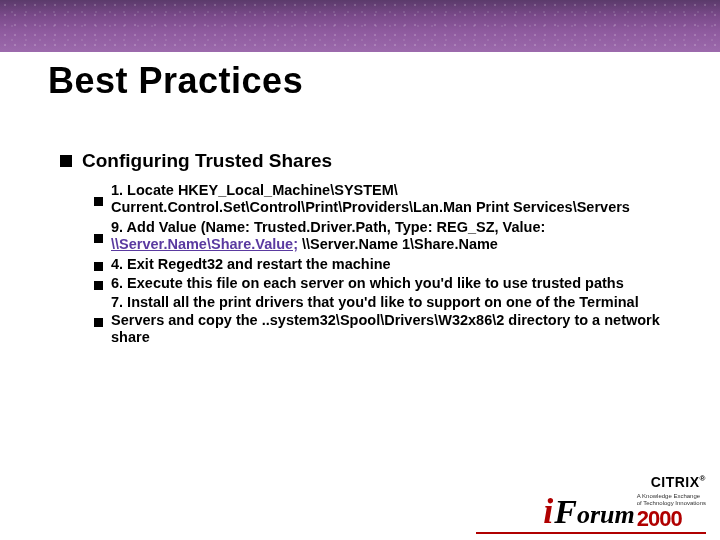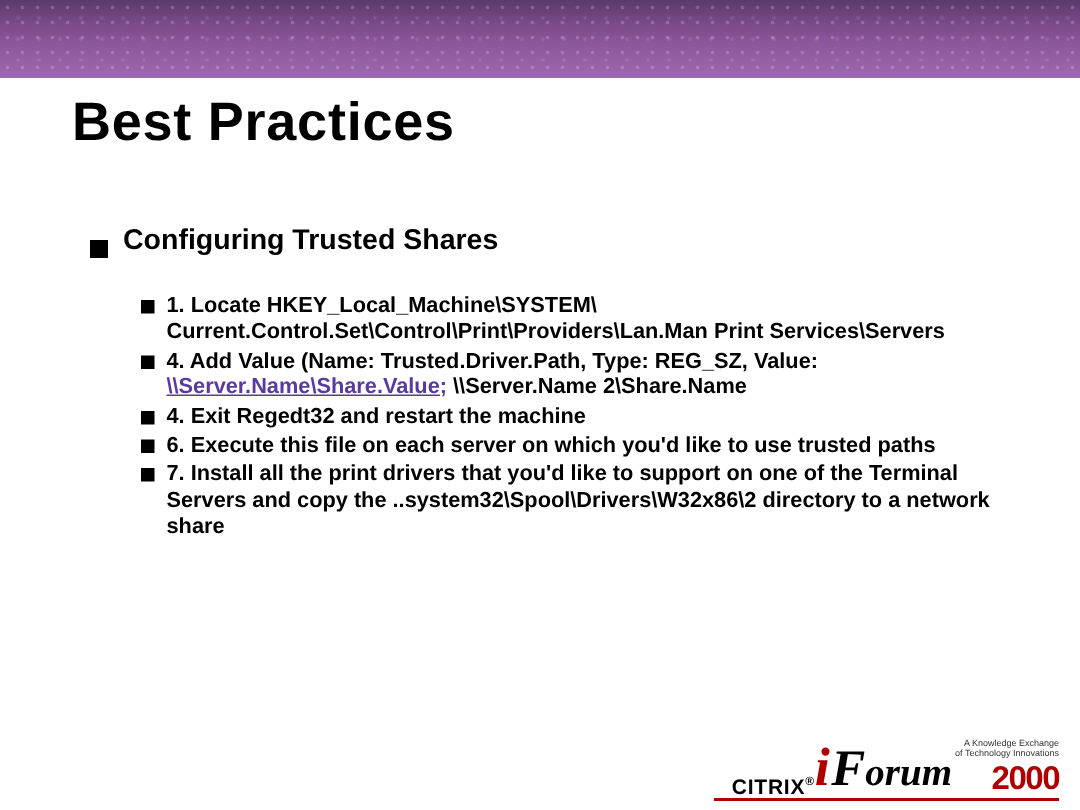--- a/index.html
+++ b/index.html
@@ -8,36 +8,36 @@
   .banner { position: absolute; top: 0; left: 0; width: 100%; height: 52px; background: linear-gradient(180deg, #5a3a6a 0%, #7a4a8a 30%, #8e5a9e 60%, #9c6aac 100%); }
   .banner::before { content: ""; position: absolute; inset: 0; background-image:
       radial-gradient(rgba(255,255,255,0.18) 1px, transparent 1.5px),
       radial-gradient(rgba(255,255,255,0.10) 1px, transparent 1.5px);
     background-size: 10px 10px, 14px 14px;
     background-position: 0 0, 5px 5px;
     mix-blend-mode: screen; }
   .title { position: absolute; top: 60px; left: 48px; font-size: 36px; font-weight: 900; color: #000; letter-spacing: 0.5px; }
   .subtitle { position: absolute; top: 114px; left: 48px; font-size: 19px; font-weight: 700; color: #000; text-decoration: underline; }
   .content { position: absolute; top: 150px; left: 60px; right: 44px; }
-  .l1 { display: flex; align-items: flex-end; margin-bottom: 24px; }
+  .l1 { display: flex; align-items: flex-start; margin-bottom: 10px; }
   .l1 .bullet { width: 12px; height: 12px; background: #000; margin-top: 5px; margin-right: 10px; flex: 0 0 auto; }
   .l1 .text { font-size: 19px; font-weight: 700; color: #000; }
   .l2list { margin-left: 34px; margin-top: 4px; }
-  .l2 { display: flex; align-items: flex-start; margin-bottom: 2px; }
+  .l2 { display: flex; align-items: center; margin-bottom: 2px; }
   .l2 .bullet { width: 9px; height: 9px; background: #000; margin-top: 4px; margin-right: 8px; flex: 0 0 auto; }
   .l2 .text { font-size: 14.5px; font-weight: 700; color: #000; line-height: 1.2; }
   .l2 .text .link { color: #5a3aa0; text-decoration: underline; }
   .footer { position: absolute; bottom: 8px; right: 14px; display: flex; align-items: center; gap: 10px; }
   .citrix { font-family: Arial, sans-serif; font-weight: 700; font-size: 14px; letter-spacing: 0.5px; color: #000; }
   .citrix .r { font-size: 8px; vertical-align: super; }
   .iforum { display: flex; align-items: baseline; font-style: italic; font-weight: 900; }
   .iforum .i { color: #b00000; font-size: 36px; font-family: 'Times New Roman', serif; margin-right: 1px; }
   .iforum .f { color: #000; font-size: 34px; font-family: 'Times New Roman', serif; }
   .iforum .orum { color: #000; font-size: 26px; font-family: 'Times New Roman', serif; text-align: center; }
-  .year { display: flex; flex-direction: column; align-items: flex-end; margin-left: 2px; }
+  .year { display: flex; flex-direction: column; align-items: flex-start; margin-left: 2px; }
   .year .tag { font-size: 6px; color: #333; line-height: 1.05; }
   .year .num { font-size: 22px; font-weight: 900; color: #b00000; font-family: Arial, sans-serif; letter-spacing: -1px; }
   .underline-bar { position: absolute; bottom: 6px; right: 14px; width: 230px; height: 2px; background: #b00000; }
 </style>
 </head>
 <body>
 
 <div class="slide">
   <div class="banner"></div>
 
@@ -48,39 +48,39 @@
       <div class="bullet"></div>
       <div class="text">Configuring Trusted Shares</div>
     </div>
     <div class="l2list">
       <div class="l2">
         <div class="bullet"></div>
         <div class="text"><span>1. Locate HKEY_Local_Machine\SYSTEM\ Current.Control.Set\Control\Print\Providers\Lan.Man Print Services\Servers</span><span class="link"></span><span></span></div>
       </div>
       <div class="l2">
         <div class="bullet"></div>
-        <div class="text"><span>4. Add Value (Name: Trusted.Driver.Path, Type: REG_SZ, Value: </span><span class="link">\\Server.Name\Share.Value;</span><span> \\Server.Name 2\Share.Name</span></div>
+        <div class="text"><span>9. Add Value (Name: Trusted.Driver.Path, Type: REG_SZ, Value: </span><span class="link">\\Server.Name\Share.Value;</span><span> \\Server.Name 1\Share.Name</span></div>
       </div>
       <div class="l2">
         <div class="bullet"></div>
         <div class="text"><span>4. Exit Regedt32 and restart the machine</span><span class="link"></span><span></span></div>
       </div>
       <div class="l2">
         <div class="bullet"></div>
         <div class="text"><span>6. Execute this file on each server on which you'd like to use trusted paths</span><span class="link"></span><span></span></div>
       </div>
       <div class="l2">
         <div class="bullet"></div>
         <div class="text"><span>7. Install all the print drivers that you'd like to support on one of the Terminal Servers and copy the ..system32\Spool\Drivers\W32x86\2 directory to a network share</span><span class="link"></span><span></span></div>
       </div>
     </div>
   </div>
 
   <div class="footer">
-    <div style="display:flex;align-items:flex-end;">
+    <div style="display:flex;flex-direction:column;align-items:flex-end;">
       <div class="citrix">
         <span>CITRIX</span><span class="r">®</span>
       </div>
       <div style="display:flex;align-items:flex-end;">
         <div class="iforum">
           <span class="i">i</span>
             <span class="f">F</span>
             <span class="orum">orum</span>
         </div>
         <div class="year">

